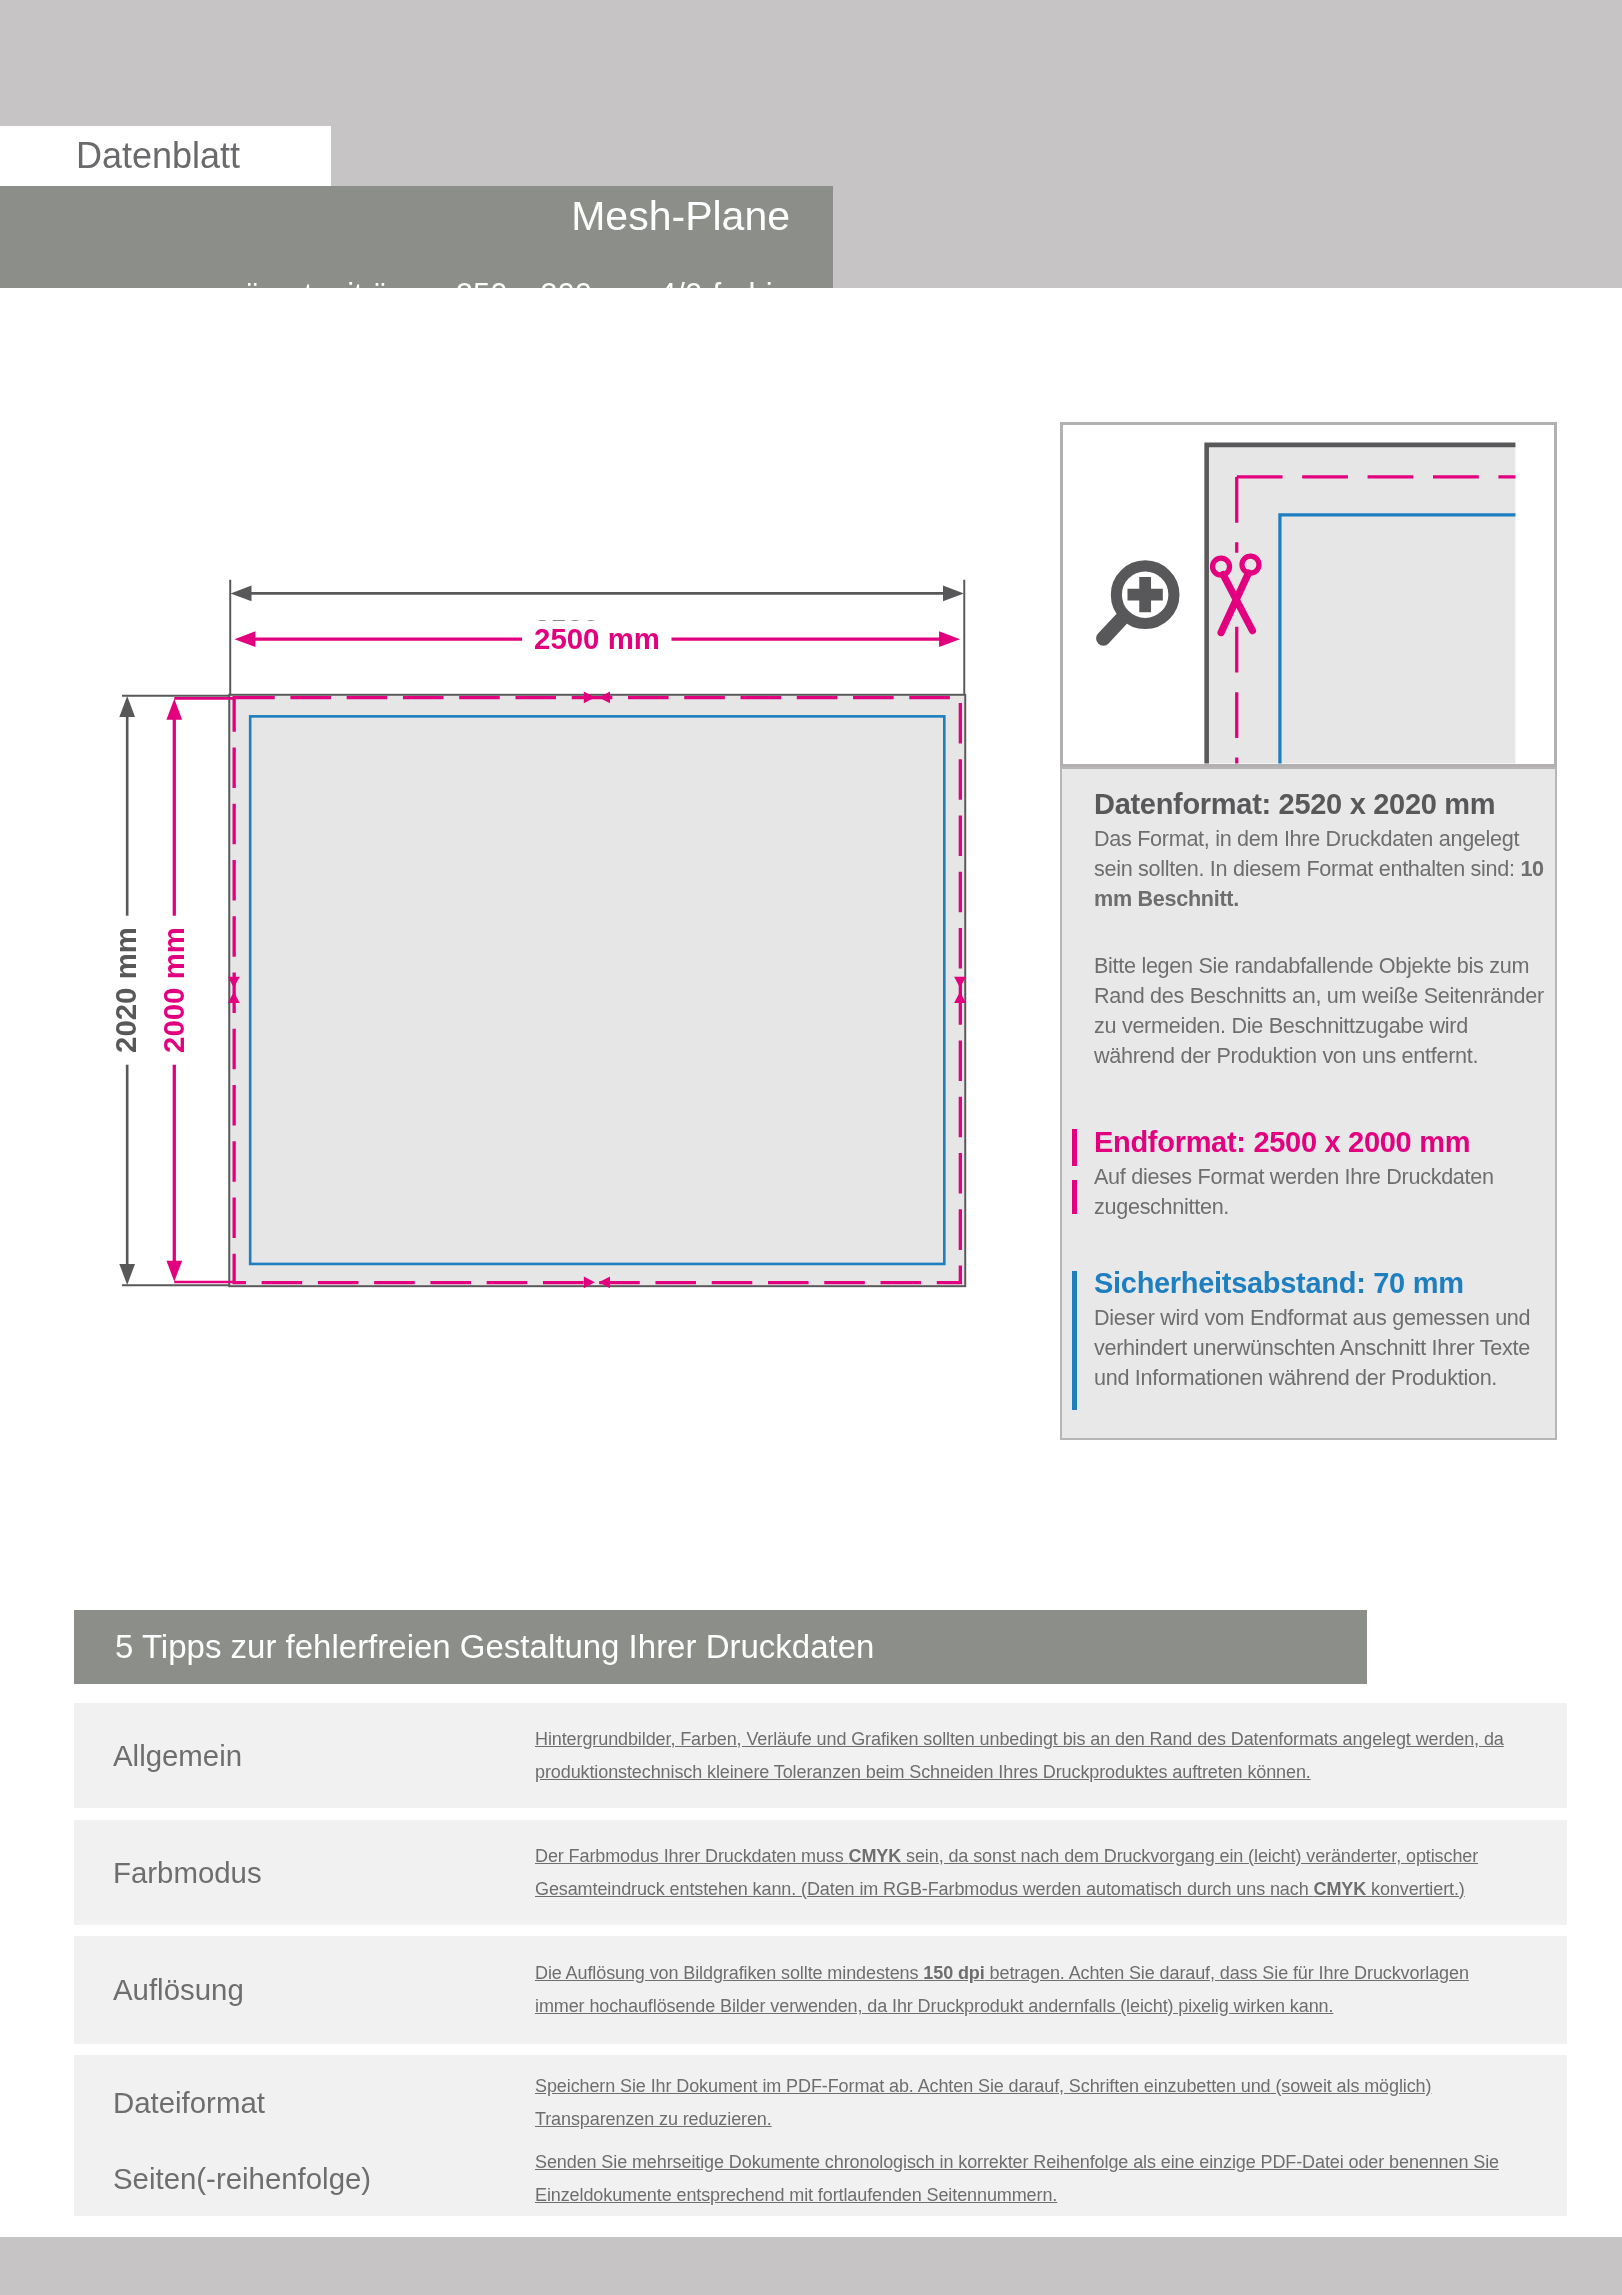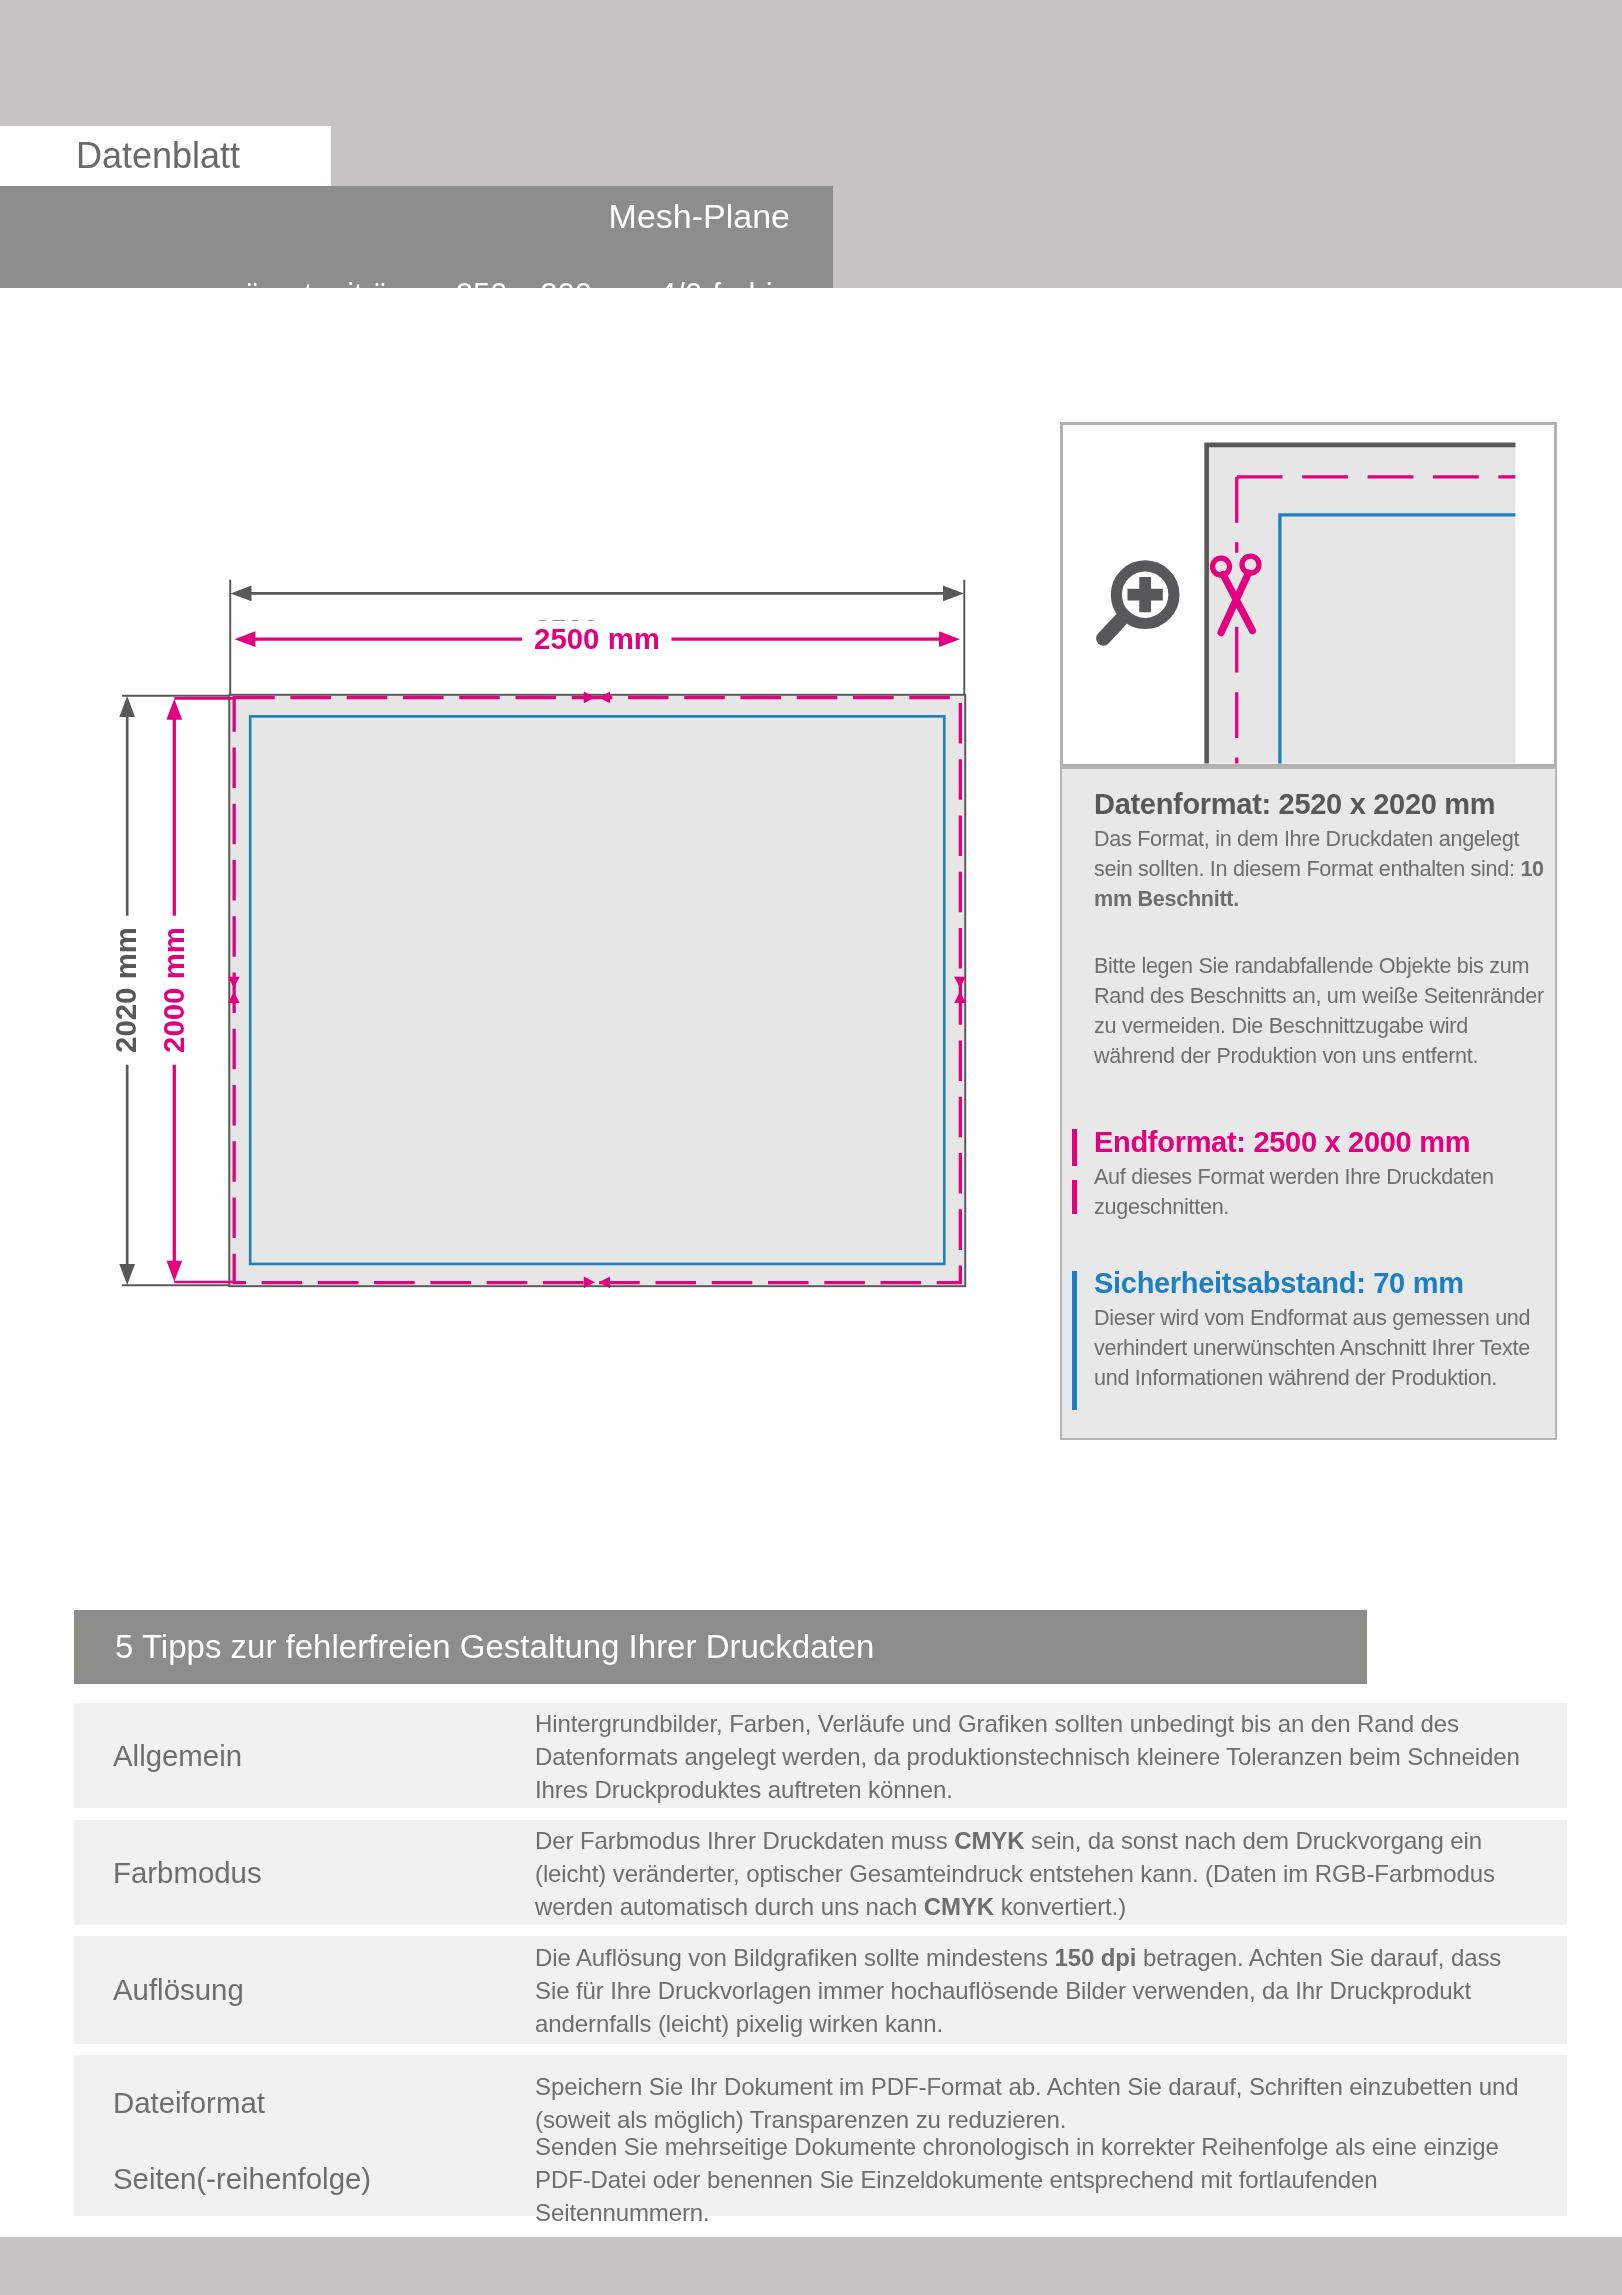--- a/index.html
+++ b/index.html
@@ -5,21 +5,21 @@
   html,body{margin:0;padding:0;background:#fff;}
   #page{position:relative;width:1623px;height:2295px;background:#ffffff;overflow:hidden;
         font-family:"Liberation Sans", sans-serif;}
 
   
   .header-band{position:absolute;left:0;top:0;width:1623px;height:288px;background:#c6c4c5;}
   .datenblatt-box{position:absolute;left:0;top:126px;width:331px;height:60px;background:#ffffff;
         box-sizing:border-box;padding-left:76px;line-height:60px;font-size:36px;color:#6a696b;}
   .product-banner{position:absolute;left:0;top:186px;width:833px;height:102px;background:#8b8e89;
         box-sizing:border-box;text-align:right;padding-right:43px;color:#ffffff;}
-  .banner-title{font-size:34px;line-height:47px;margin-top:6.5px;}
+  .banner-title{font-size:41px;line-height:47px;margin-top:6.5px;}
   .banner-subtitle{font-size:31px;line-height:38px;margin-top:36px;}
 
   
   .dim-label{position:absolute;transform:translate(-50%,-50%);background:#ffffff;
         padding:1.3px 11.8px;font-size:29.4px;font-weight:700;white-space:nowrap;color:#58585a;}
   .dim-label.magenta{color:#e2007e;}
   .dim-label.vert{transform:translate(-50%,-50%) rotate(-90deg);}
 
   
   .detail-box{position:absolute;left:1060px;top:422px;width:497px;height:345px;background:#ffffff;
@@ -40,21 +40,21 @@
   .accent-bar.safety{top:1271px;height:139px;background:#1e7fc0;}
   .b{font-weight:700;}
 
   
   .tips-heading{position:absolute;left:74px;top:1610px;width:1293px;height:74px;background:#8b8e89;
         box-sizing:border-box;color:#ffffff;font-size:33px;line-height:74px;padding-left:41px;}
   .tip-row{position:absolute;left:74px;width:1493px;background:#f2f1f1;box-sizing:border-box;}
   .tip-label{position:absolute;left:39px;top:50%;transform:translateY(-50%);
         font-size:29.4px;color:#6f6e6e;white-space:nowrap;}
   .tip-text{position:absolute;left:461px;top:50%;transform:translateY(-50%);width:988px;
-        font-size:24px;line-height:33px;color:#6f6e6e;letter-spacing:-0.1px;}
+        font-size:18px;line-height:33px;color:#6f6e6e;letter-spacing:-0.1px;text-decoration:underline;}
   .row1{top:1703px;height:105px;}
   .row2{top:1820px;height:105px;}
   .row3{top:1936px;height:108px;}
   .row4{top:2055px;height:96px;}
   .row5{top:2141px;height:75px;}
 
   .footer-band{position:absolute;left:0;top:2237px;width:1623px;height:59px;background:#c6c4c5;}
 
   svg{position:absolute;left:0;top:0;}
 </style>

